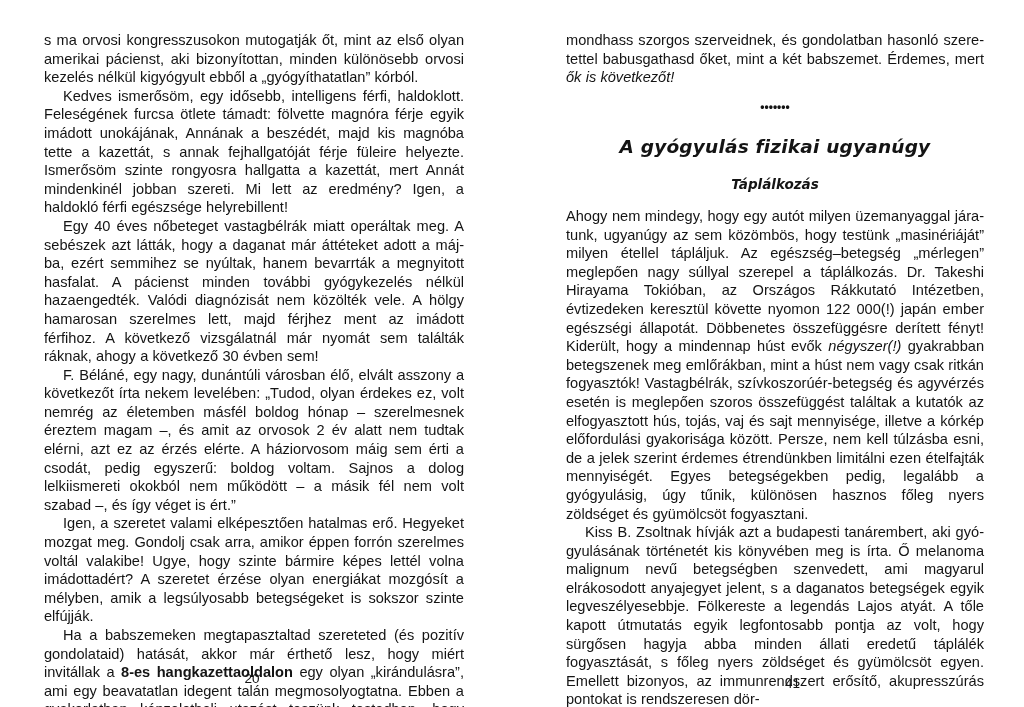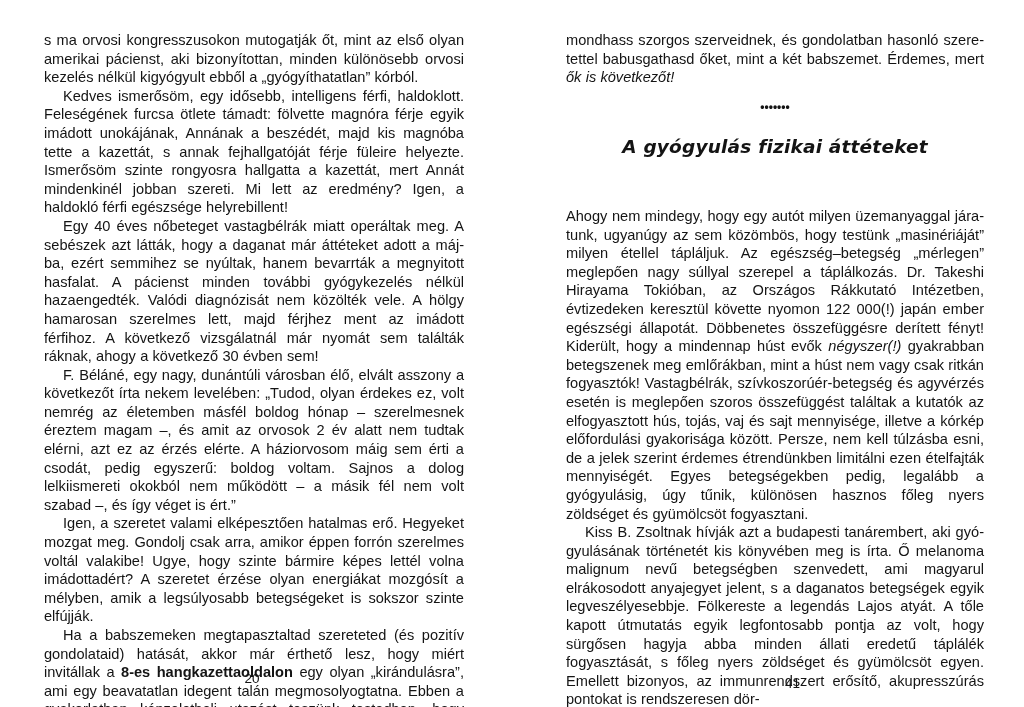--- a/index.html
+++ b/index.html
@@ -109,19 +109,20 @@
     <p><span>Ha a babszemeken megtapasztaltad szereteted (és pozitív gondolataid) hatását, akkor már érthető lesz, hogy miért invitállak a </span><span class="bd">8-es hangkazettaoldalon</span><span> egy olyan „kirándulásra”, ami egy beavatatlan idegent talán megmosolyogtatna. Ebben a gyakorlat­ban képzeletbeli utazást teszünk testedben, hogy köszönetet</span></p>
   </div>
   <div class="page-number">20</div>
 </div>
 
 <div class="page page-right">
   <div class="text-block top">
     <p class="noindent"><span>mondhass szorgos szerveidnek, és gondolatban hasonló szere­tettel babusgathasd őket, mint a két babszemet. Érdemes, mert </span><span class="it">ők is következőt!</span></p>
   </div>
   <div class="separator">•••••••</div>
-  <div class="chapter-title">A gyógyulás fizikai áttéteket</div>
+  <div class="chapter-title">A gyógyulás fizikai ugyanúgy</div>
+  <div class="section-title">Táplálkozás</div>
   <div class="text-block body">
     <p class="noindent"><span>Ahogy nem mindegy, hogy egy autót milyen üzemanyaggal jára­tunk, ugyanúgy az sem közömbös, hogy testünk „masinériáját” milyen étellel tápláljuk. Az egészség–betegség „mérlegen” megle­pően nagy súllyal szerepel a táplálkozás. Dr. Takeshi Hirayama Tokióban, az Országos Rákkutató Intézetben, évtizedeken ke­resztül követte nyomon 122 000(!) japán ember egészségi álla­potát. Döbbenetes összefüggésre derített fényt! Kiderült, hogy a mindennap húst evők </span><span class="it">négyszer(!)</span><span> gyakrabban betegszenek meg emlőrákban, mint a húst nem vagy csak ritkán fogyasztók! Vas­tagbélrák, szívkoszorúér-betegség és agyvérzés esetén is megle­pően szoros összefüggést találtak a kutatók az elfogyasztott hús, tojás, vaj és sajt mennyisége, illetve a kórkép előfordulási gyako­risága között. Persze, nem kell túlzásba esni, de a jelek szerint ér­demes étrendünkben limitálni ezen ételfajták mennyiségét. Egyes betegségekben pedig, legalább a gyógyulásig, úgy tűnik, különö­sen hasznos főleg nyers zöldséget és gyümölcsöt fogyasztani.</span></p>
     <p>Kiss B. Zsoltnak hívják azt a budapesti tanárembert, aki gyó­gyulásának történetét kis könyvében meg is írta. Ő melanoma malignum nevű betegségben szenvedett, ami magyarul elrákoso­dott anyajegyet jelent, s a daganatos betegségek egyik legveszé­lyesebbje. Fölkereste a legendás Lajos atyát. A tőle kapott út­mutatás egyik legfontosabb pontja az volt, hogy sürgősen hagyja abba minden állati eredetű táplálék fogyasztását, s főleg nyers zöldséget és gyümölcsöt egyen. Emellett bizonyos, az immun­rendszert erősítő, akupresszúrás pontokat is rendszeresen dör-</p>
   </div>
   <div class="page-number">41</div>
 </div>
 
 </body></html>

